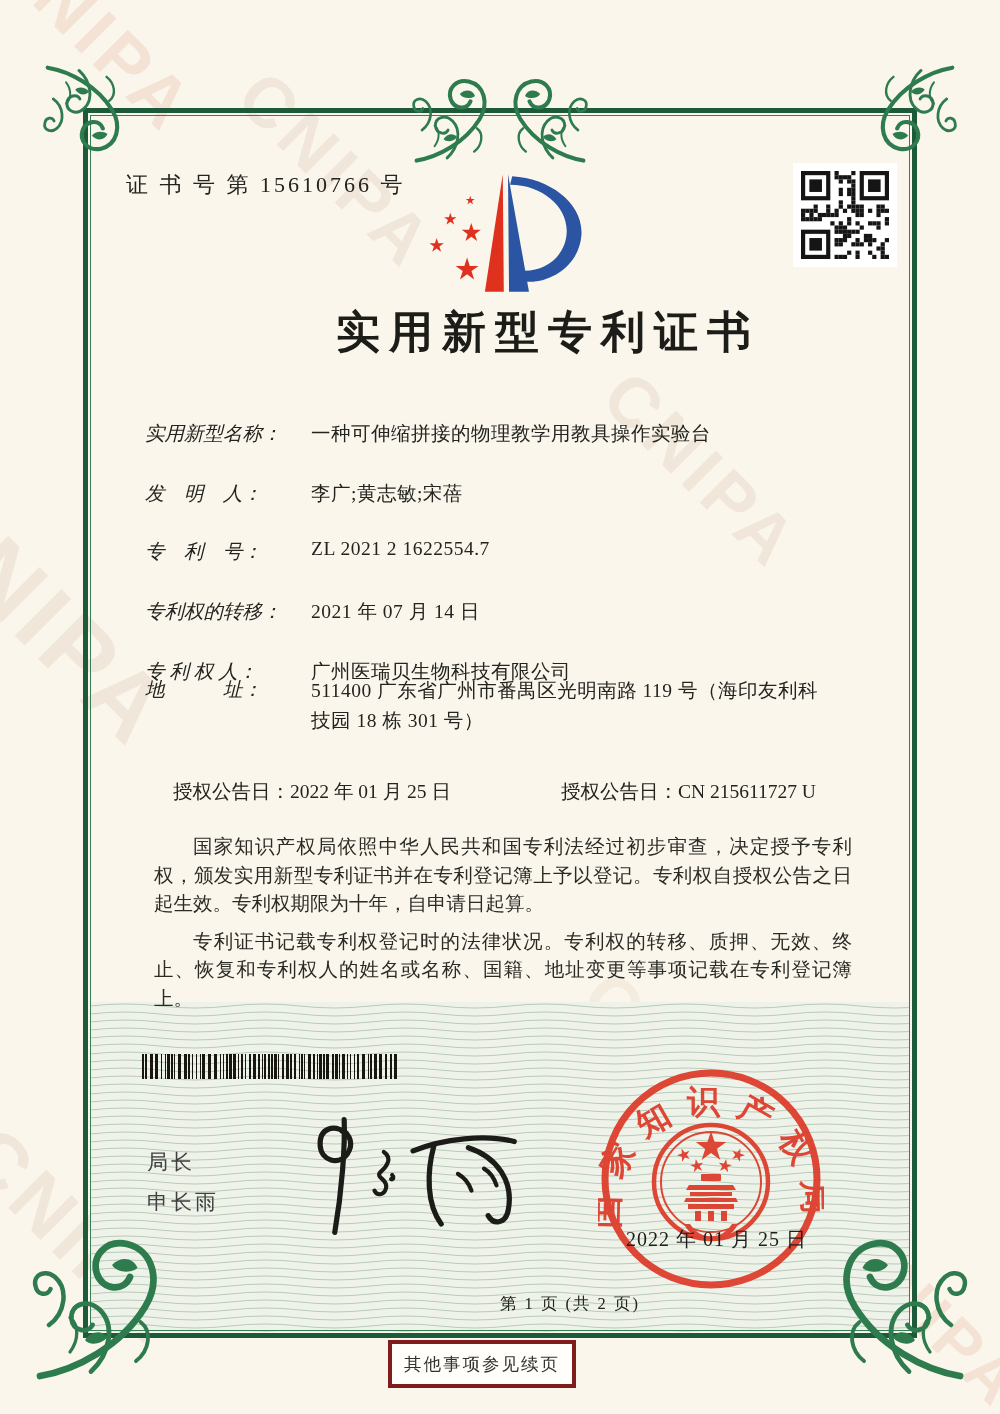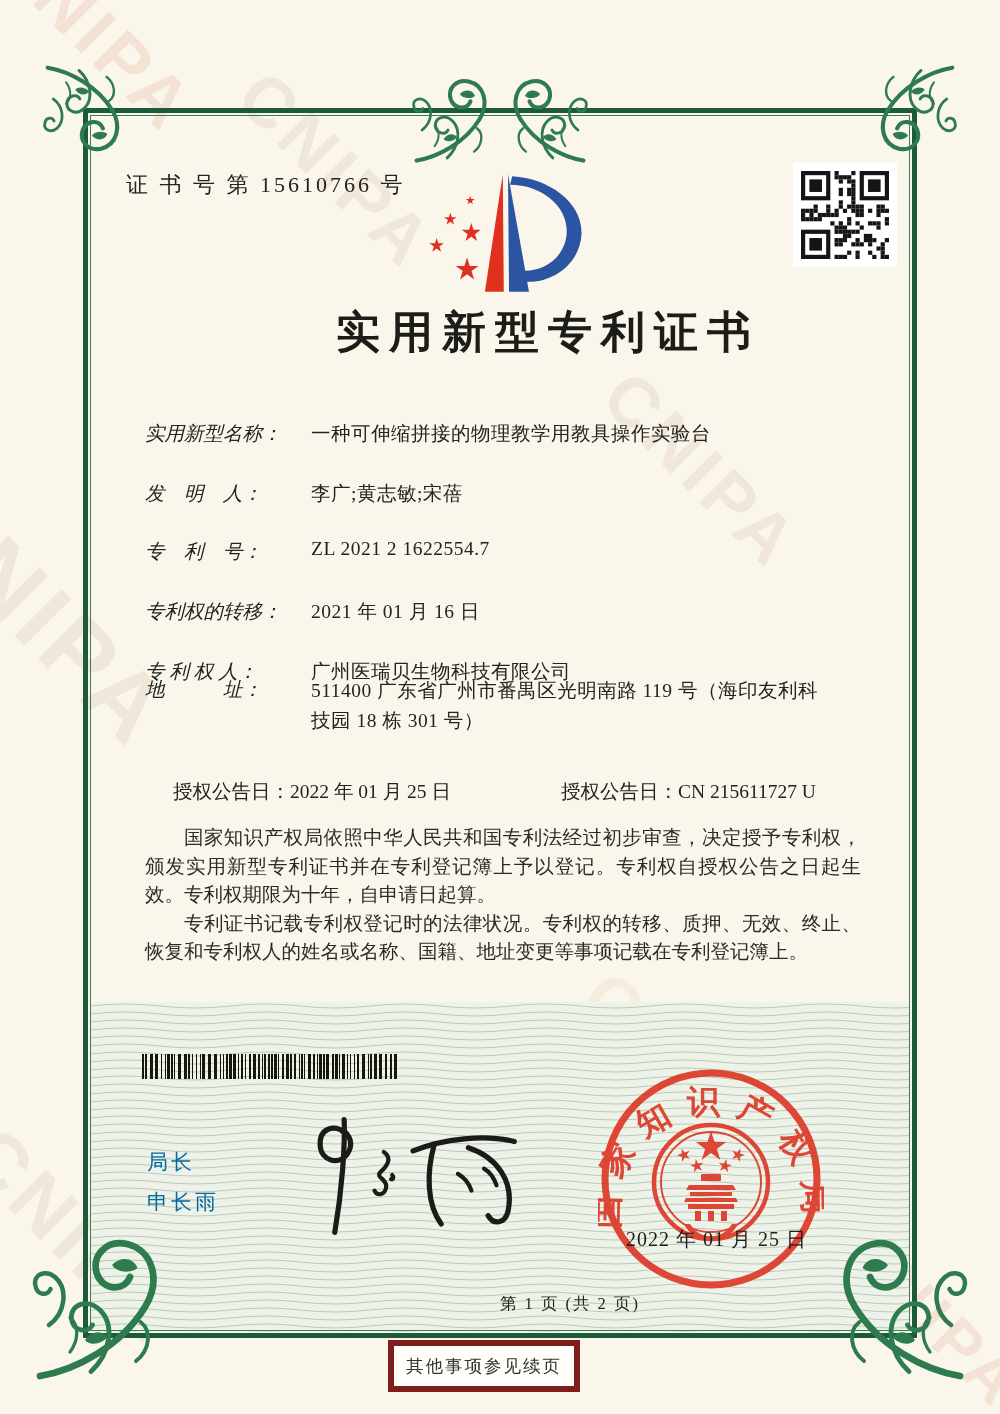--- a/index.html
+++ b/index.html
@@ -66,44 +66,44 @@
   .field .fvalue{display:inline-block; vertical-align:top; letter-spacing:0.5px;margin-left:32px;}
   .f1{top:420px;} .f2{top:480px;} .f3{top:538px;} .f4{top:598px;} .f5{top:658px;} .f6{top:676px;}
   .f6 .fvalue{white-space:normal; width:524px; line-height:30px;}
   .grant-row{position:absolute; left:145px; top:778px; width:730px; font-size:19.5px; z-index:4; white-space:nowrap;margin-left:28px;}
   .grant-right{position:absolute; left:388px; top:0;}
   
   .body-text{
     position:absolute; left:145px; top:824px; width:716px; z-index:4;
     font-size:19.5px; line-height:28.5px; text-align:justify; color:#2b2b26;
   }
-  .body-text p{margin:0; text-indent:2em;}
+  .body-text p{margin:9px; text-indent:2em;}
   
   .barcode{position:absolute; left:142px; top:1054px; width:258px; height:25px; z-index:4;}
   
   .signer{
     position:absolute; left:147px; top:1148px; z-index:4;
-    font-family:"Liberation Sans", sans-serif; font-size:21px; letter-spacing:3px; color:#0369a1;
+    font-family:"Liberation Sans", sans-serif; font-size:21px; letter-spacing:3px; color:#404040;
   }
   .signer div{margin-bottom:12px;}
   .signature{position:absolute; left:292px; top:1112px; width:240px; height:130px; z-index:4;}
   
   .seal{position:absolute; left:598px; top:1066px; width:226px; height:226px; z-index:5;}
   .seal-date{
     position:absolute; left:626px; top:1226px; z-index:6; font-size:20px;
     letter-spacing:1px; color:#1d1d1a; white-space:nowrap;
   }
   
   .page-info{
     position:absolute; left:300px; top:1293px; width:340px; text-align:right;
     font-size:16.5px; letter-spacing:2px; z-index:4;
   }
   .continuation{
     position:absolute; left:388px; top:1340px; width:180px; height:40px;
-    background:#fffefb; border:6px solid #7f1d1d; z-index:4;
+    background:#fffefb; border:4px solid #7f1d1d; z-index:4;
     display:flex; align-items:center; justify-content:center;
     font-size:17.5px; letter-spacing:2px; color:#33322d;
   }
 </style>
 </head>
 <body>
 
 <div class="page">
 
   <span class="wm wm1 pink">CNIPA</span>
@@ -330,21 +330,21 @@
     <div class="field f1">
       <span class="flabel">实用新型名称：</span><span class="fvalue">一种可伸缩拼接的物理教学用教具操作实验台</span>
     </div>
     <div class="field f2">
       <span class="flabel">发　明　人：</span><span class="fvalue">李广;黄志敏;宋蓓</span>
     </div>
     <div class="field f3">
       <span class="flabel">专　利　号：</span><span class="fvalue">ZL 2021 2 1622554.7</span>
     </div>
     <div class="field f4">
-      <span class="flabel">专利权的转移：</span><span class="fvalue">2021 年 01 月 16 日</span>
+      <span class="flabel">专利权的转移：</span><span class="fvalue">2021 年 07 月 14 日</span>
     </div>
     <div class="field f5">
       <span class="flabel">专 利 权 人：</span><span class="fvalue">广州医瑞贝生物科技有限公司</span>
     </div>
     <div class="field f6">
       <span class="flabel">地　　　址：</span><span class="fvalue">511400 广东省广州市番禺区光明南路 119 号（海印友利科技园 18 栋 301 号）</span>
     </div>
   </div>
 
   <div class="grant-row">

